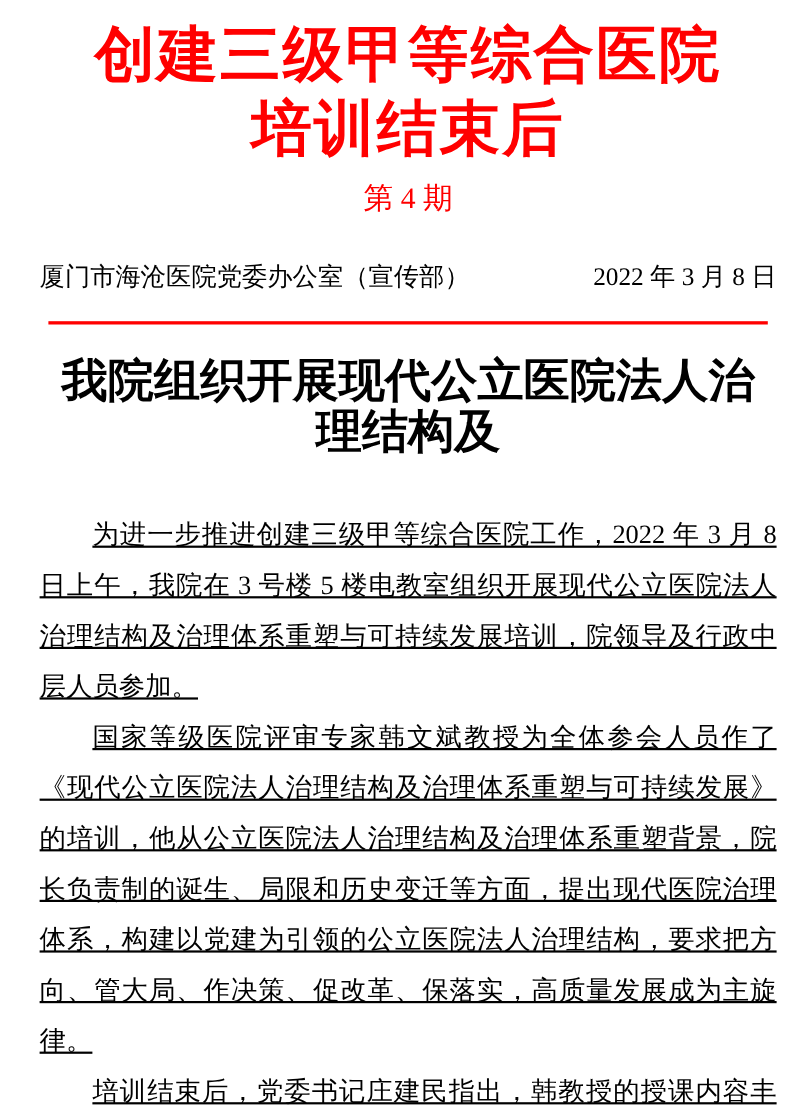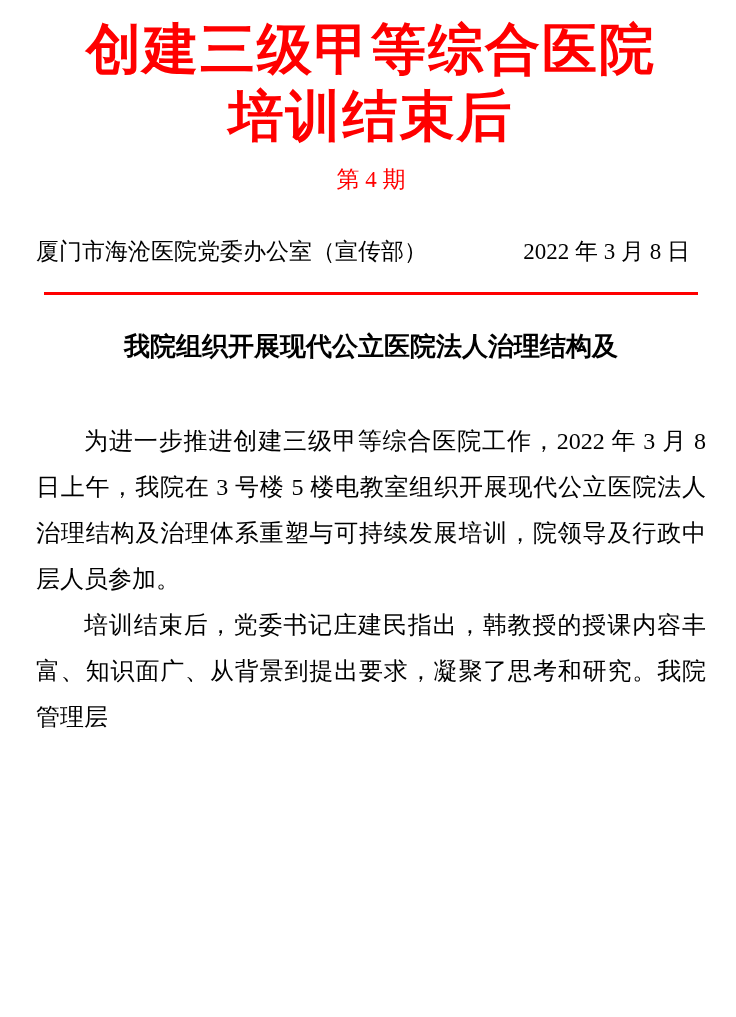--- a/index.html
+++ b/index.html
@@ -29,62 +29,62 @@
     line-height: 67px;
     letter-spacing: 2px;
   }
   .masthead .title-line {
     display: block;
   }
   .issue-number {
     margin-top: 17px;
     text-align: center;
     color: #ff0000;
-    font-size: 23px;
+    font-size: 27px;
     line-height: 26px;
   }
   .issuer-row {
     margin-top: 45px;
     display: flex;
     justify-content: space-between;
     align-items: baseline;
     font-size: 23px;
     line-height: 28px;
   }
   .issue-date {
-    margin-right: 16px;
   }
   .red-rule {
     margin-top: 26px;
     height: 3px;
     width: calc(100% - 16px);
     background: #ff0000;
     border: none;
   }
   .headline {
     margin: 29px 0 0 0;
     text-align: center;
     font-weight: bold;
-    font-size: 26px;
+    font-size: 42px;
     line-height: 46px;
     color: #000000;
   }
   .headline .headline-line {
     display: block;
   }
   .body-text {
     margin-top: 48px;
     font-size: 24px;
     line-height: 46px;
     text-align: justify;
   }
   .body-text p {
     margin: 0;
     padding: 0;
     text-indent: 2em;
+    text-decoration: underline;
   }
 </style>
 </head>
 <body>
 
 <div class="page">
 
   <h1 class="masthead">
     <span class="title-line">创建三级甲等综合医院</span>
     <span class="title-line">培训结束后</span>
@@ -98,16 +98,17 @@
   </div>
 
   <hr class="red-rule">
 
   <h2 class="headline">
     <span class="headline-line">我院组织开展现代公立医院法人治理结构及</span>
   </h2>
 
   <div class="body-text">
     <p>为进一步推进创建三级甲等综合医院工作，2022 年 3 月 8 日上午，我院在 3 号楼 5 楼电教室组织开展现代公立医院法人治理结构及治理体系重塑与可持续发展培训，院领导及行政中层人员参加。</p>
+    <p>国家等级医院评审专家韩文斌教授为全体参会人员作了《现代公立医院法人治理结构及治理体系重塑与可持续发展》的培训，他从公立医院法人治理结构及治理体系重塑背景，院长负责制的诞生、局限和历史变迁等方面，提出现代医院治理体系，构建以党建为引领的公立医院法人治理结构，要求把方向、管大局、作决策、促改革、保落实，高质量发展成为主旋律。</p>
     <p>培训结束后，党委书记庄建民指出，韩教授的授课内容丰富、知识面广、从背景到提出要求，凝聚了思考和研究。我院管理层</p>
   </div>
 
 </div>
 
 </body></html>

